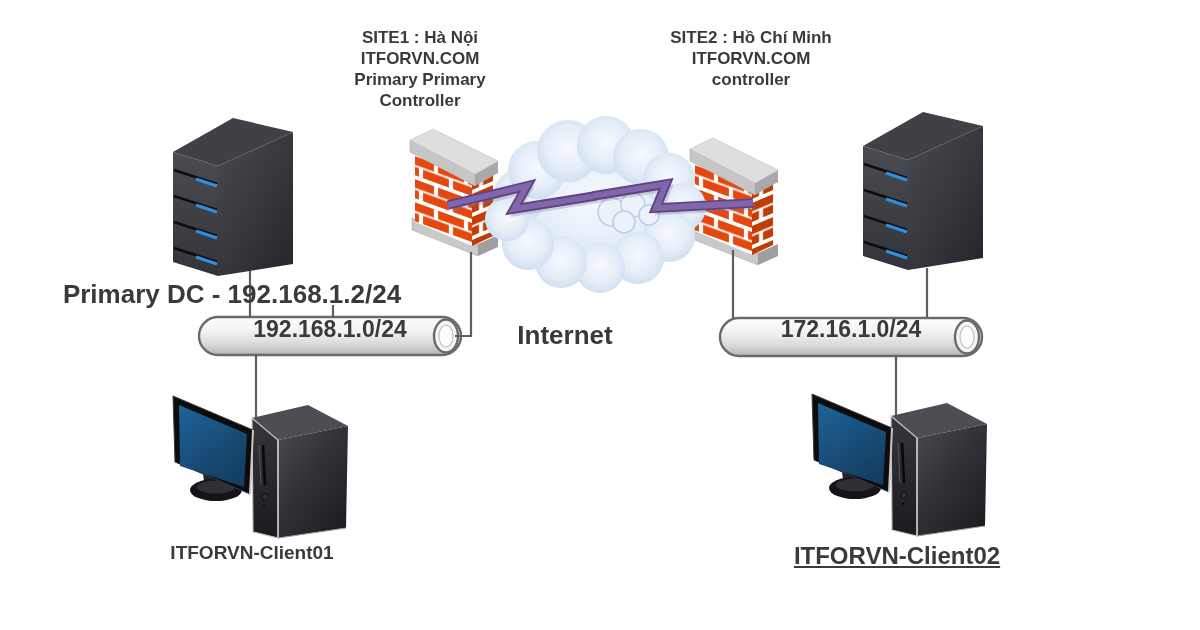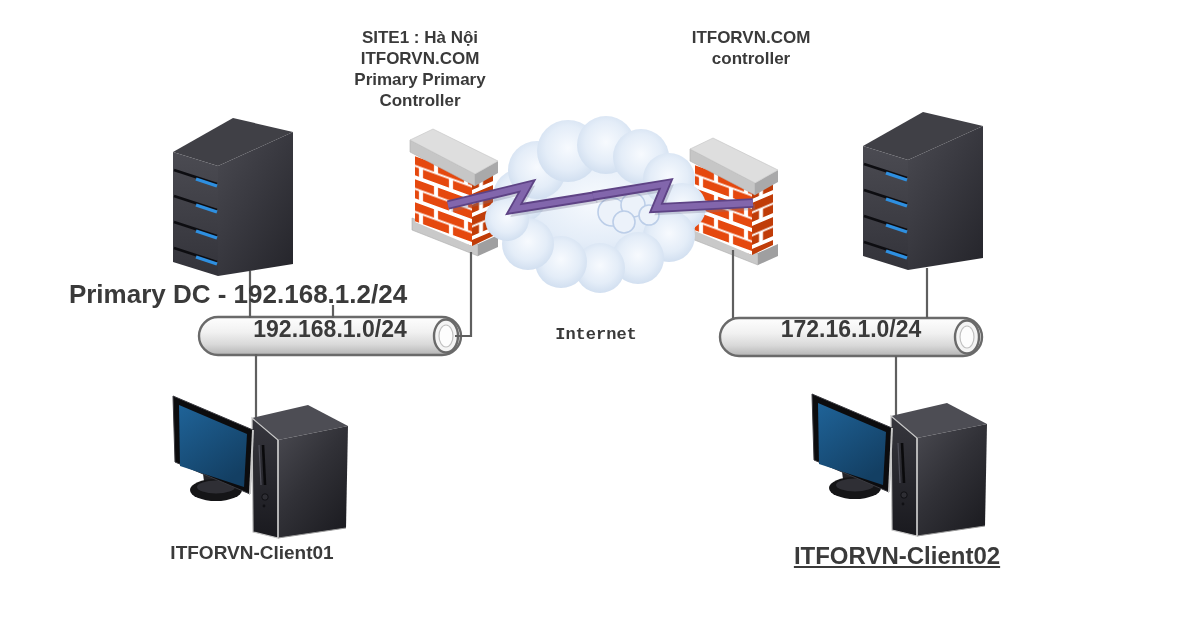--- a/index.html
+++ b/index.html
@@ -8,21 +8,21 @@
     font-family:"Liberation Sans",sans-serif;
   }
   .canvas svg.art{position:absolute;left:0;top:0;z-index:1;}
   .label{
     position:absolute;z-index:2;transform:translateX(-50%);
     font-weight:bold;color:#3A3A3A;white-space:nowrap;text-align:center;
   }
   .site-title{font-size:17px;line-height:21px;top:27px;}
   .dc-label{font-size:26px;line-height:30px;}
   .subnet-label{font-size:23px;line-height:26px;top:316px;}
-  .internet-label{font-size:17px;line-height:26px;top:322px;left:596px;font-family:Liberation Mono, monospace;}
+  .internet-label{font-size:26px;line-height:26px;top:322px;left:565px;}
   .client-label-1{font-size:19px;line-height:20px;top:543px;left:252px;}
   .client-label-2{font-size:24px;line-height:27px;top:542px;left:897px;text-decoration:underline;}
 </style>
 </head>
 <body>
 
 <div class="canvas">
 
 <svg class="art" width="1200" height="630" viewBox="0 0 1200 630">
   <defs>
@@ -183,25 +183,26 @@
 </svg>
 
   <div class="label site-title" style="left:420px">
     <div>SITE1 : Hà Nội</div>
     <div>ITFORVN.COM</div>
     <div>Primary Primary</div>
     <div>Controller</div>
   </div>
 
   <div class="label site-title" style="left:751px">
+    <div>SITE2 : Hồ Chí Minh</div>
     <div>ITFORVN.COM</div>
     <div>controller</div>
   </div>
 
-  <div class="label dc-label" style="left:238px;top:279px">Primary DC - 192.168.1.2/24</div>
+  <div class="label dc-label" style="left:232px;top:279px">Primary DC - 192.168.1.2/24</div>
 
   <div class="label subnet-label" style="left:330px">192.168.1.0/24</div>
   <div class="label subnet-label" style="left:851px">172.16.1.0/24</div>
 
   <div class="label internet-label">Internet</div>
 
   <div class="label client-label-1">ITFORVN-Client01</div>
   <div class="label client-label-2">ITFORVN-Client02</div>
 </div>
 

